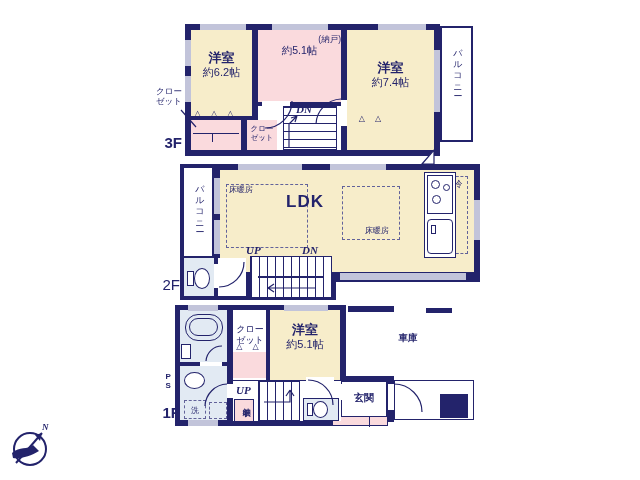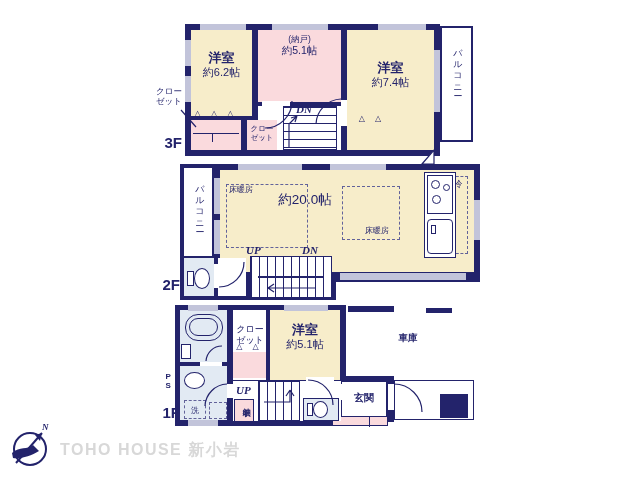--- a/index.html
+++ b/index.html
@@ -61,21 +61,21 @@
   <div class="abs win" style="left:378px;top:24px;width:48px;height:6px;"></div>
   <div class="abs win" style="left:185px;top:40px;width:6px;height:26px;"></div>
   <div class="abs win" style="left:185px;top:76px;width:6px;height:26px;"></div>
   <div class="abs win" style="left:434px;top:50px;width:6px;height:62px;"></div>
 
   <div class="abs lbl" style="left:191px;top:50px;width:61px;">
     <div style="font-size:13px;font-weight:bold;">洋室</div>
     <div style="font-size:11px;">約6.2帖</div>
   </div>
   <div class="abs lbl" style="left:258px;top:34px;width:83px;">
-    <div style="font-size:8.5px;">(納戸)</div>
+    <div style="font-size:8.5px;text-align:right;">(納戸)</div>
     <div style="font-size:10.5px;">約5.1帖</div>
   </div>
   <div class="abs lbl" style="left:347px;top:60px;width:87px;">
     <div style="font-size:13px;font-weight:bold;">洋室</div>
     <div style="font-size:11px;">約7.4帖</div>
   </div>
   <div class="abs updn" style="left:296px;top:103px;width:40px;font-size:11px;">DN</div>
   <div class="abs lbl ml" style="left:146px;top:86px;width:36px;font-size:8.5px;text-align:right;">クロー
 ゼット</div>
   <div class="abs lbl" style="left:150px;top:134px;width:32px;font-size:15px;font-weight:bold;text-align:right;">3F</div>
@@ -116,25 +116,25 @@
   <div class="abs" style="left:258px;top:276px;width:66px;height:1.5px;background:#23236b;"></div>
 
   <div class="abs win" style="left:238px;top:164px;width:64px;height:6px;"></div>
   <div class="abs win" style="left:330px;top:164px;width:56px;height:6px;"></div>
   <div class="abs win" style="left:214px;top:178px;width:6px;height:36px;"></div>
   <div class="abs win" style="left:214px;top:220px;width:6px;height:34px;"></div>
   <div class="abs win" style="left:340px;top:273px;width:126px;height:7px;"></div>
   <div class="abs win" style="left:474px;top:200px;width:6px;height:40px;"></div>
 
   <div class="abs lbl" style="left:240px;top:192px;width:130px;">
-    <div style="font-size:13.5px;">約20.0帖</div>
+    <div style="font-size:17px;font-weight:bold;letter-spacing:1px;">LDK</div>
   </div>
   <div class="abs updn" style="left:246px;top:244px;width:30px;font-size:11px;">UP</div>
   <div class="abs updn" style="left:302px;top:244px;width:34px;font-size:11px;">DN</div>
-  <div class="abs lbl" style="left:148px;top:276px;width:32px;font-size:15px;font-weight:bold;text-align:right;">2F</div>
+  <div class="abs lbl" style="left:148px;top:276px;width:32px;font-size:15px;font-weight:normal;text-align:right;">2F</div>
 
   <div class="abs wall" style="left:175px;top:305px;width:58px;height:121px;"></div>
   <div class="abs wall" style="left:228px;top:305px;width:118px;height:80px;"></div>
   <div class="abs wall" style="left:228px;top:376px;width:118px;height:50px;"></div>
   <div class="abs wall" style="left:336px;top:376px;width:58px;height:46px;"></div>
   <div class="abs wall" style="left:348px;top:306px;width:46px;height:6px;"></div>
   <div class="abs wall" style="left:426px;top:308px;width:26px;height:5px;"></div>
 
   <div class="abs white thin1" style="left:394px;top:380px;width:80px;height:40px;"></div>
   <div class="abs wall" style="left:440px;top:394px;width:28px;height:24px;"></div>
@@ -209,15 +209,14 @@
     </g>
   </svg>
 
   <svg class="abs" width="50" height="55" viewBox="0 0 50 55" style="left:10px;top:420px;">
     <circle cx="20" cy="29" r="16" stroke="#23236b" stroke-width="2" fill="none"></circle>
     <line x1="6" y1="43" x2="32" y2="13" stroke="#23236b" stroke-width="2"></line>
     <polygon points="32,13 25,15 30,21" fill="#23236b"></polygon>
     <path d="M2 33 C10 26,17 30,23 25 L29 31 C21 36,11 39,3 38 Z" fill="#23236b"></path>
   </svg>
   <div class="abs updn" style="left:42px;top:422px;font-size:9px;">N</div>
-  <div class="abs wm" style="left:60px;top:440px;width:420px;">TOHO HOUSE 新小岩</div>
 
 </div>
 
 </body></html>

